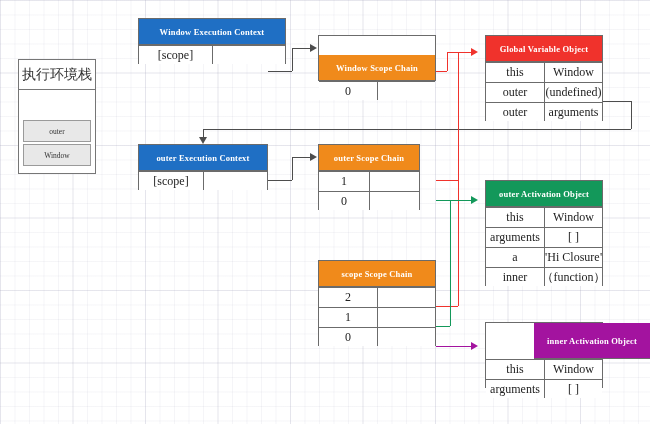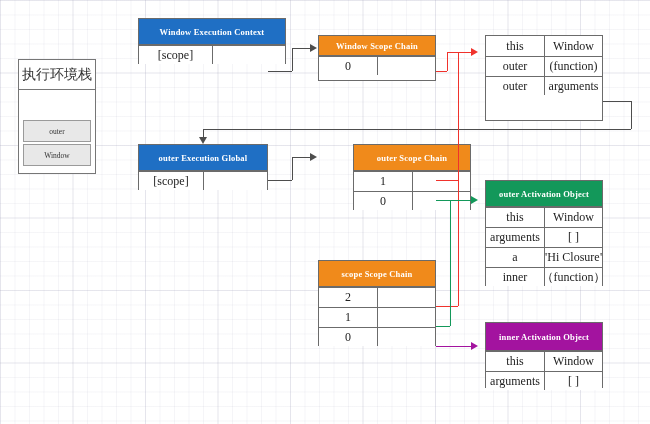--- a/index.html
+++ b/index.html
@@ -126,36 +126,36 @@
 
   <div class="box" style="left:138px; top:18px; width:148px; height:46px;">
     <div class="hdr hdr-blue" style="height:26px;">Window  Execution Context</div>
     <div class="row" style="height:19px;">
       <div class="cell">[scope]</div>
       <div class="cell"></div>
     </div>
   </div>
 
   <div class="box" style="left:138px; top:144px; width:130px; height:46px;">
-    <div class="hdr hdr-blue" style="height:26px;">outer  Execution Global</div>
+    <div class="hdr hdr-blue" style="height:26px;">outer  Execution Context</div>
     <div class="row" style="height:19px;">
       <div class="cell">[scope]</div>
       <div class="cell"></div>
     </div>
   </div>
 
   <div class="box" style="left:318px; top:35px; width:118px; height:46px;">
-    <div class="hdr hdr-orange" style="height:20px;">Window Scope Chain</div>
+    <div class="hdr hdr-orange" style="height:26px;margin-top:19px;">Window Scope Chain</div>
     <div class="row" style="height:19px;">
       <div class="cell">0</div>
       <div class="cell"></div>
     </div>
   </div>
 
-  <div class="box" style="left:318px; top:144px; width:118px; height:66px;margin-left:35px;">
+  <div class="box" style="left:318px; top:144px; width:102px; height:66px;">
     <div class="hdr hdr-orange" style="height:26px;">outer Scope Chain</div>
     <div class="row" style="height:20px;">
       <div class="cell">1</div>
       <div class="cell"></div>
     </div>
     <div class="row" style="height:19px;">
       <div class="cell">0</div>
       <div class="cell"></div>
     </div>
   </div>
@@ -170,27 +170,28 @@
       <div class="cell">1</div>
       <div class="cell"></div>
     </div>
     <div class="row" style="height:19px;">
       <div class="cell">0</div>
       <div class="cell"></div>
     </div>
   </div>
 
   <div class="box" style="left:485px; top:35px; width:118px; height:86px;">
+    <div class="hdr hdr-red" style="height:26px;">Global Variable Object</div>
     <div class="row" style="height:20px;">
       <div class="cell">this</div>
       <div class="cell">Window</div>
     </div>
     <div class="row" style="height:20px;">
       <div class="cell">outer</div>
-      <div class="cell">(function)</div>
+      <div class="cell">(undefined)</div>
     </div>
     <div class="row" style="height:19px;">
       <div class="cell">outer</div>
       <div class="cell">arguments</div>
     </div>
   </div>
 
   <div class="box" style="left:485px; top:180px; width:118px; height:106px;">
     <div class="hdr hdr-green" style="height:26px;">outer Activation Object</div>
     <div class="row" style="height:20px;">
@@ -205,21 +206,21 @@
       <div class="cell">a</div>
       <div class="cell">"Hi Closure"</div>
     </div>
     <div class="row" style="height:19px;">
       <div class="cell">inner</div>
       <div class="cell">（function）</div>
     </div>
   </div>
 
   <div class="box" style="left:485px; top:322px; width:118px; height:66px;">
-    <div class="hdr hdr-purple" style="height:28px;">inner Activation Object</div>
+    <div class="hdr hdr-purple" style="height:36px;margin-left:48px;">inner Activation Object</div>
     <div class="row" style="height:20px;">
       <div class="cell">this</div>
       <div class="cell">Window</div>
     </div>
     <div class="row" style="height:19px;">
       <div class="cell">arguments</div>
       <div class="cell">[ ]</div>
     </div>
   </div>
 

